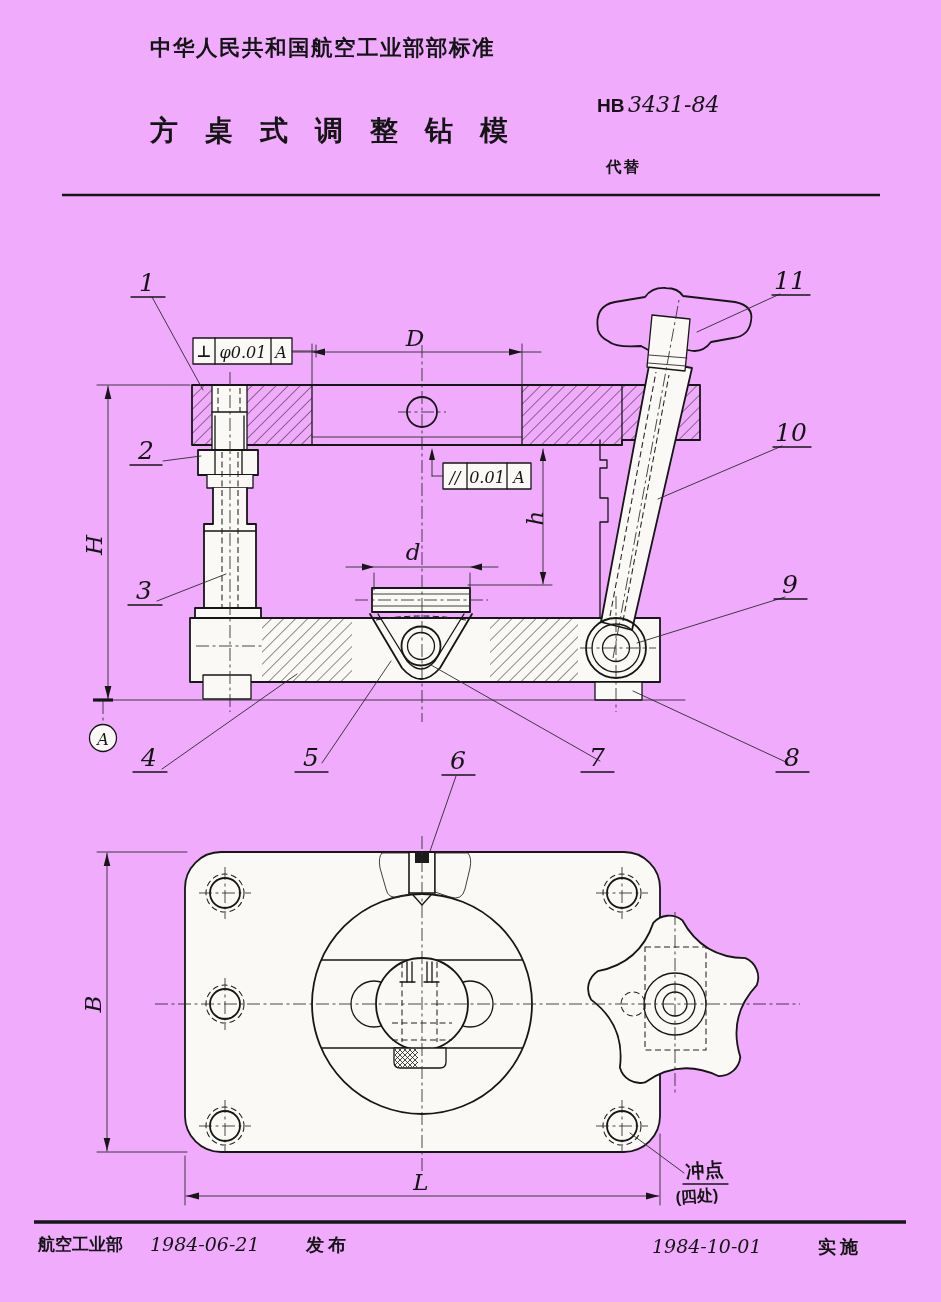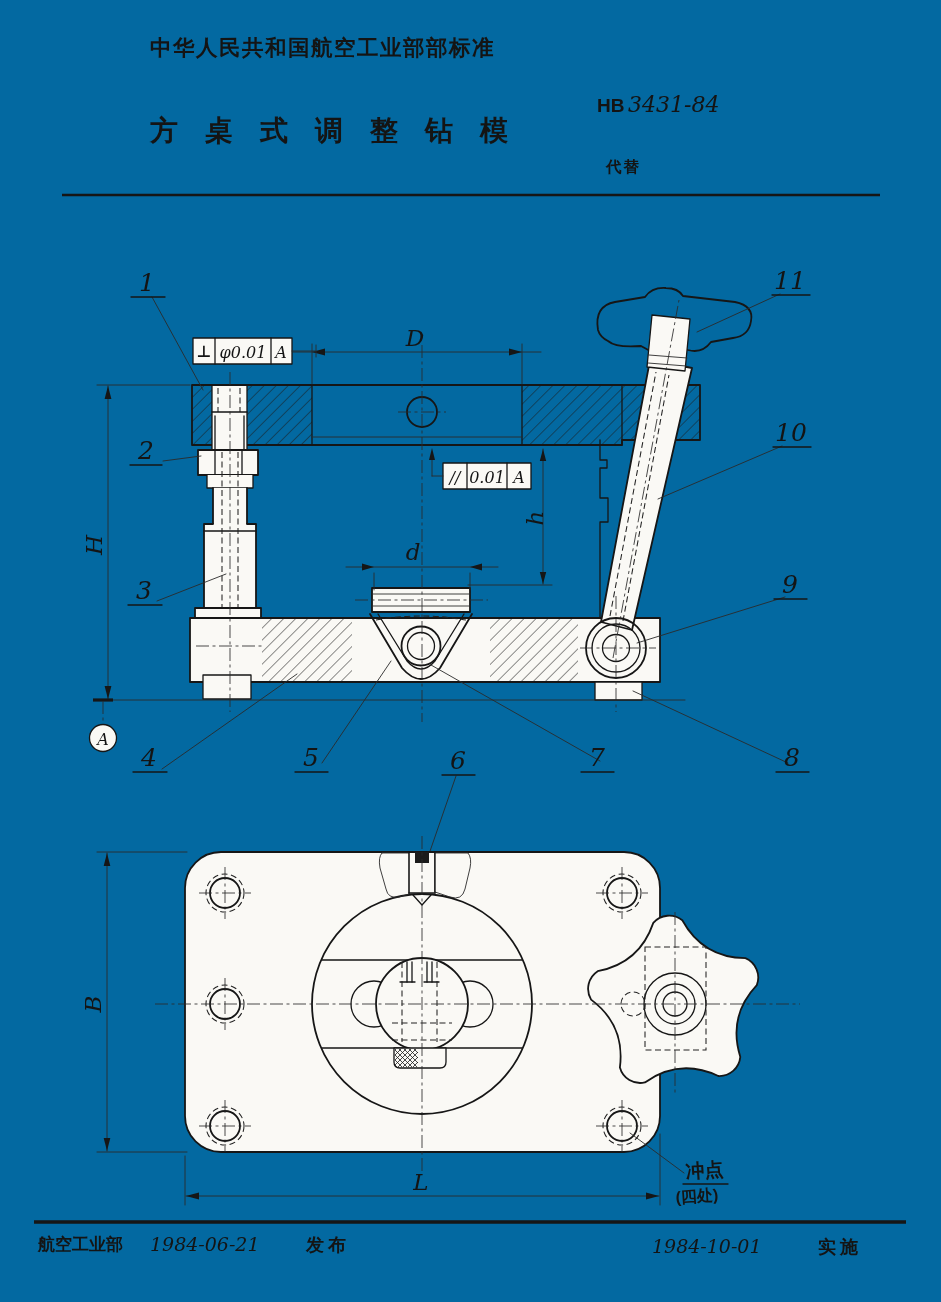--- a/index.html
+++ b/index.html
@@ -1,16 +1,16 @@
 <!DOCTYPE html>
 <html><head>
 <meta charset="utf-8">
 <style>
   html,body{margin:0;padding:0;background:#888;}
-  #page{position:relative;width:941px;height:1302px;background:#0369a1;overflow:hidden;
+  #page{position:relative;width:941px;height:1302px;background:#f0abfc;overflow:hidden;
         font-family:"Liberation Sans",sans-serif;color:#161616;}
   svg{position:absolute;left:0;top:0;}
   
   .o  {stroke:#161616;stroke-width:1.8;fill:none;stroke-linecap:round;stroke-linejoin:round;}
   .o2 {stroke:#161616;stroke-width:1.3;fill:none;stroke-linecap:round;stroke-linejoin:round;}
   .tl {stroke:#2a2a2a;stroke-width:0.9;fill:none;stroke-linecap:round;}
   .cl {stroke:#2a2a2a;stroke-width:0.85;fill:none;stroke-dasharray:13 3.5 3 3.5;}
   .hd {stroke:#222;stroke-width:1.05;fill:none;stroke-dasharray:6 3.5;}
   .wf {fill:#faf9f5;}
   .ar {fill:#161616;stroke:none;}

